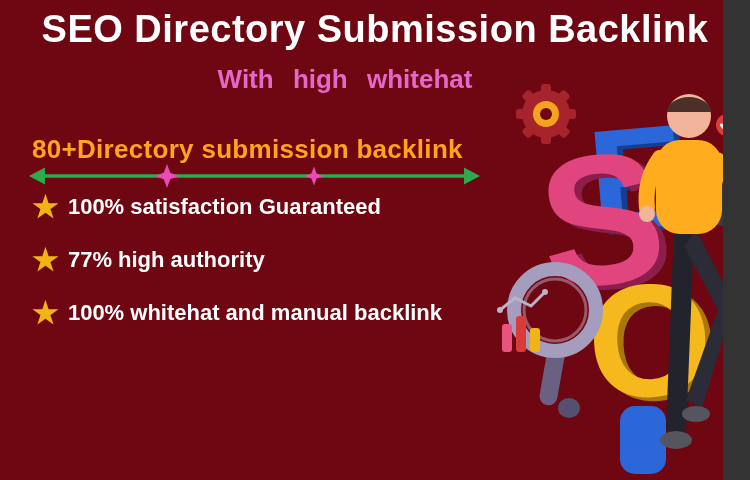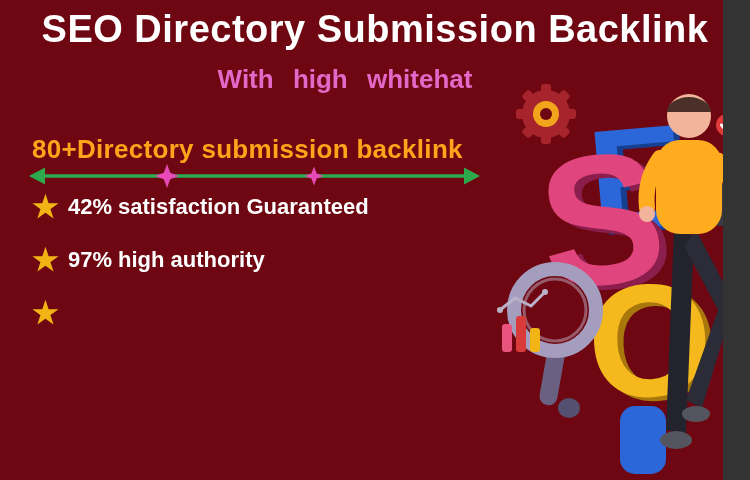--- a/index.html
+++ b/index.html
@@ -99,28 +99,29 @@
       <path d="M18 4.5 L2 13 L18 21.5 Z" fill="#2EAA4E"></path>
       <path d="M437 4.5 L453 13 L437 21.5 Z" fill="#2EAA4E"></path>
     </g>
     <path d="M140 1 L143.2 9.8 L152 13 L143.2 16.2 L140 25 L136.8 16.2 L128 13 L136.8 9.8 Z" fill="#E84BB8"></path>
     <path d="M287 3.5 L289.6 10.4 L296.5 13 L289.6 15.6 L287 22.5 L284.4 15.6 L277.5 13 L284.4 10.4 Z" fill="#E84BB8"></path>
   </svg>
 
   <ul class="features">
     <li class="feature">
       <span class="star">★</span>
-      <span>42% satisfaction Guaranteed</span>
+      <span>100% satisfaction Guaranteed</span>
     </li>
     <li class="feature">
       <span class="star">★</span>
-      <span>97% high authority</span>
+      <span>77% high authority</span>
     </li>
     <li class="feature">
       <span class="star">★</span>
+      <span>100% whitehat and manual backlink</span>
     </li>
   </ul>
 
   <svg class="illustration" width="262" height="402" viewBox="0 0 262 402" font-family="Liberation Sans, sans-serif" font-weight="bold">
 
     <g transform="translate(58,36)">
       <g fill="#A8242C">
         <rect x="-5" y="-30" width="10" height="60" rx="3"></rect>
         <rect x="-5" y="-30" width="10" height="60" rx="3" transform="rotate(45)"></rect>
         <rect x="-5" y="-30" width="10" height="60" rx="3" transform="rotate(90)"></rect>

